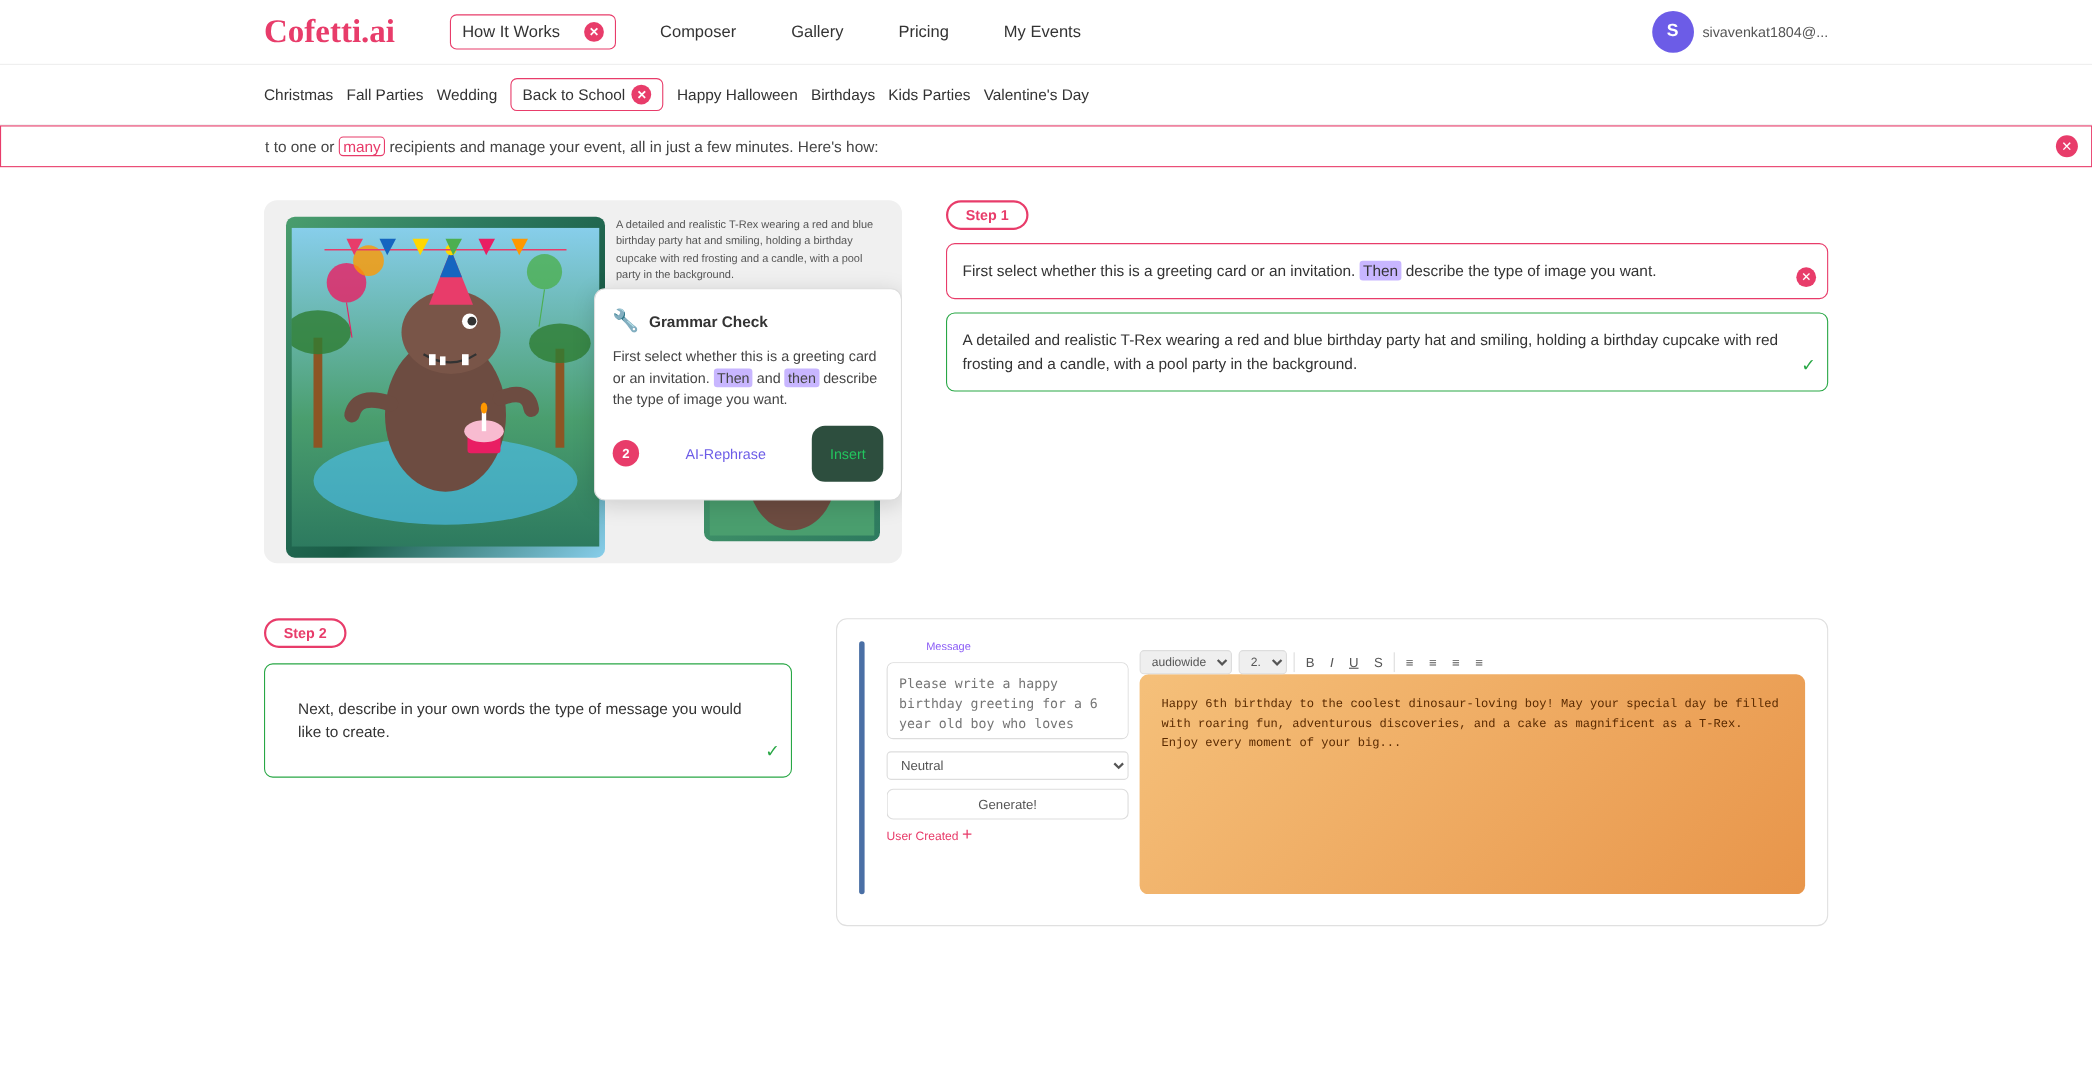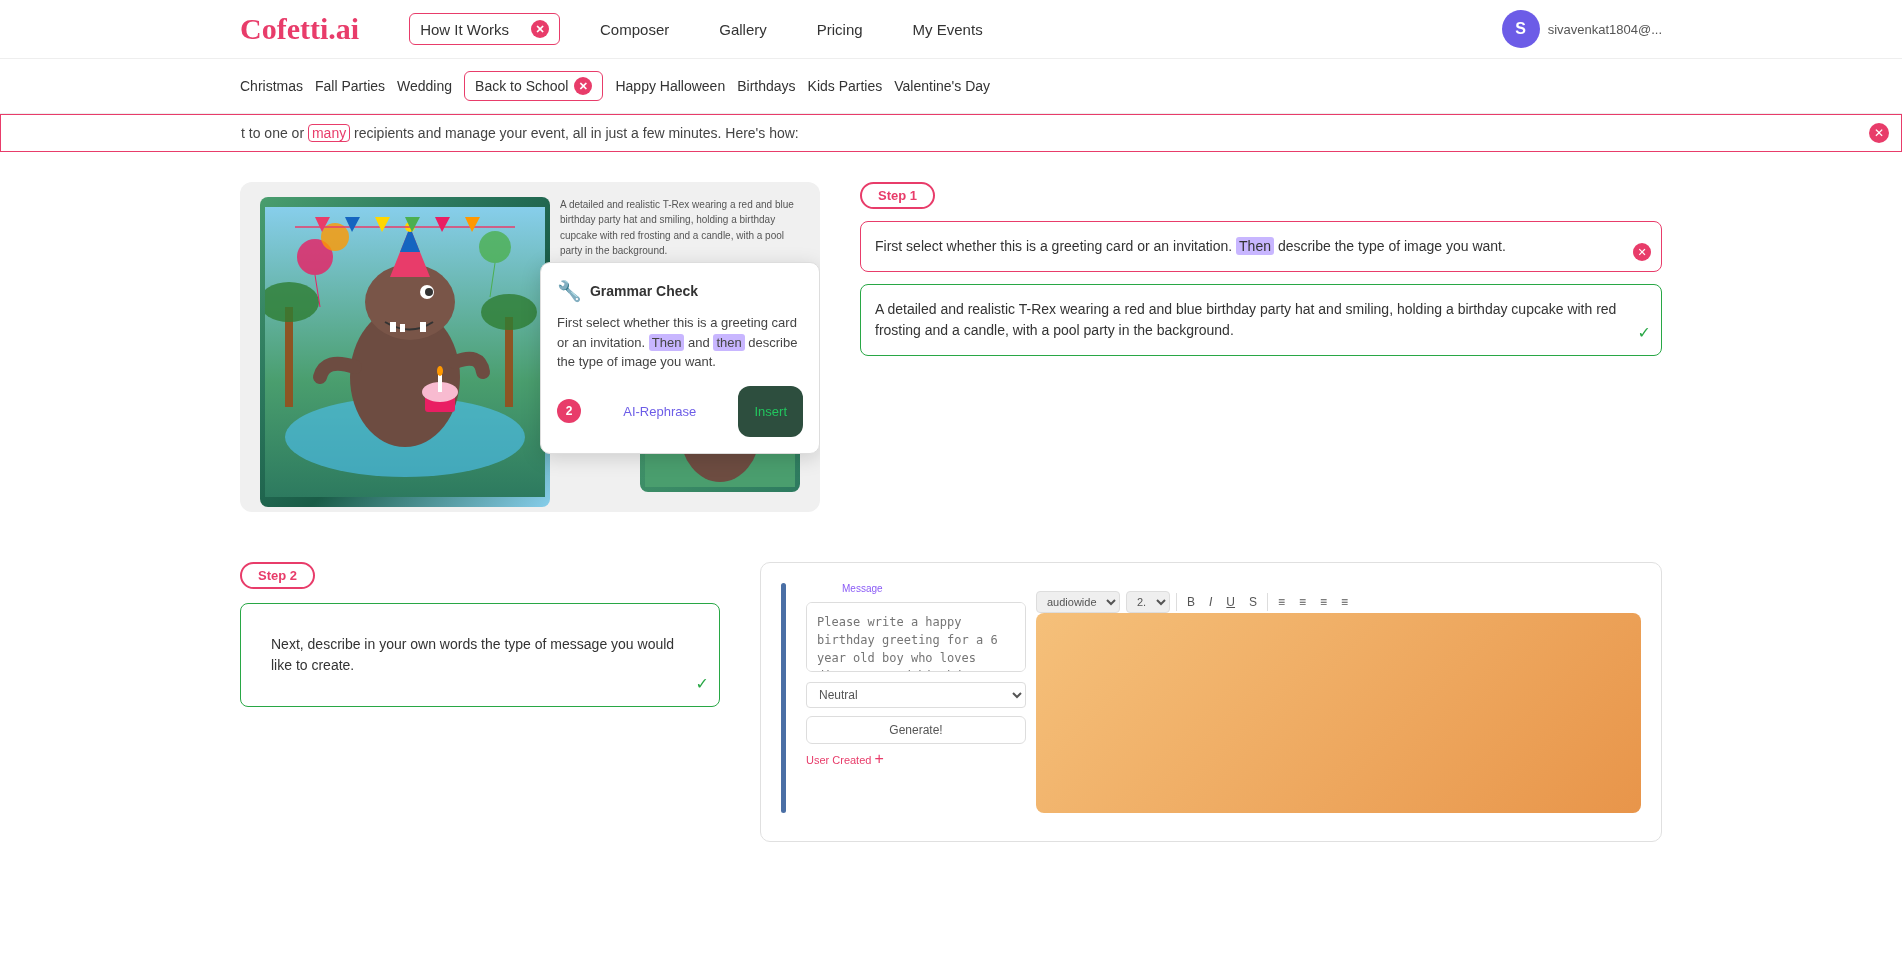--- a/index.html
+++ b/index.html
@@ -683,18 +683,19 @@
           <span class="toolbar-btn"><i>I</i></span>
           <span class="toolbar-btn"><u>U</u></span>
           <span class="toolbar-btn">S</span>
           <div class="toolbar-divider"></div>
           <span class="toolbar-btn">≡</span>
           <span class="toolbar-btn">≡</span>
           <span class="toolbar-btn">≡</span>
           <span class="toolbar-btn">≡</span>
         </div>
         <div class="birthday-card-preview">
+          <div class="birthday-body">Happy 6th birthday to the coolest dinosaur-loving boy! May your special day be filled with roaring fun, adventurous discoveries, and a cake as magnificent as a T-Rex. Enjoy every moment of your big...</div>
         </div>
       </div>
     </div>
   </div>
 
 </div>
 
 </body></html>

